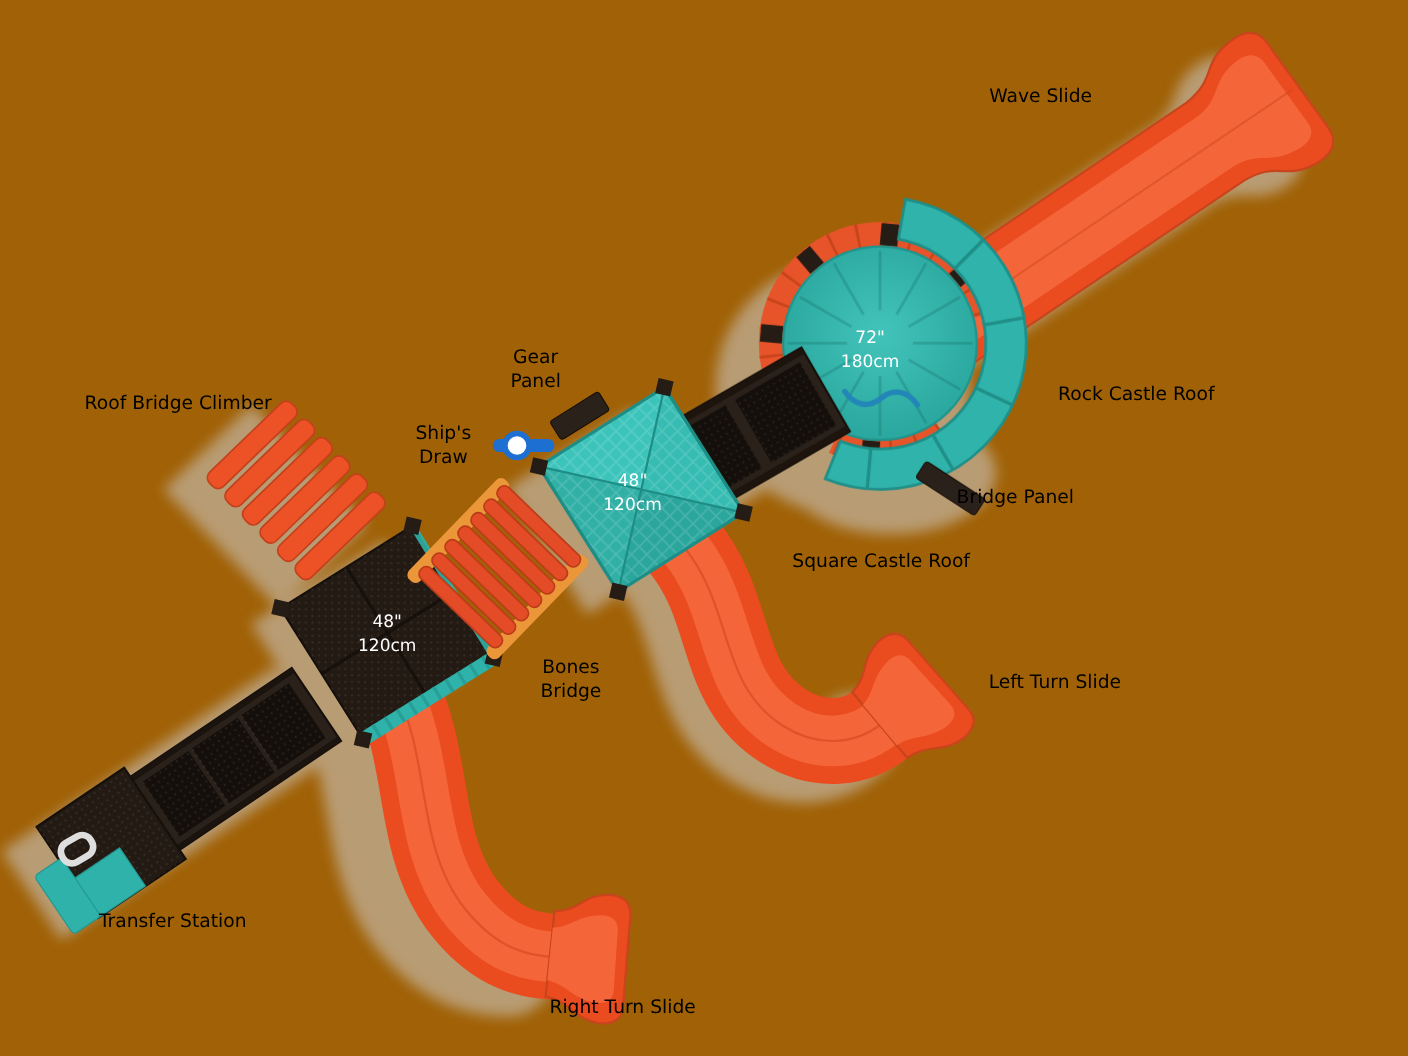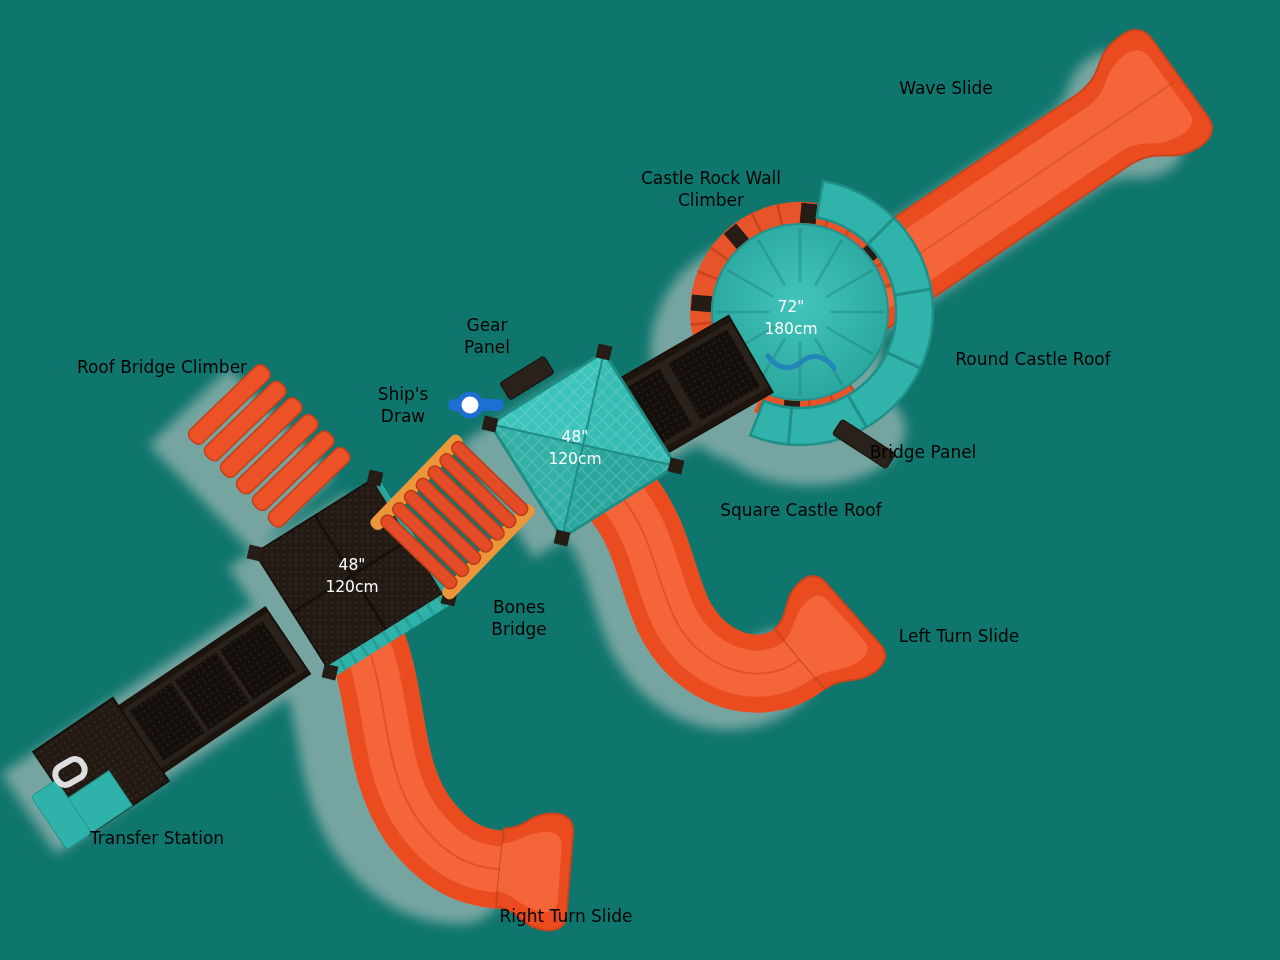--- a/index.html
+++ b/index.html
@@ -1,16 +1,16 @@
 <!DOCTYPE html>
 <html><head>
 <meta charset="utf-8">
 <style>
   html,body{margin:0;padding:0;background:#ffffff;}
-  .stage{position:relative;width:1280px;height:960px;background:#0f766e;overflow:hidden;
+  .stage{position:relative;width:1280px;height:960px;background:#a16207;overflow:hidden;
          font-family:"DejaVu Sans","Liberation Sans",sans-serif;}
   .stage svg{position:absolute;left:0;top:0;}
   .lbl{position:absolute;transform:translate(-50%,-50%);color:#000;font-size:17px;
        line-height:22px;text-align:center;white-space:nowrap;}
   .dim{position:absolute;transform:translate(-50%,-50%);color:#fff;font-size:15.5px;
        line-height:22px;text-align:center;white-space:nowrap;}
 </style>
 </head>
 <body>
 
@@ -255,40 +255,36 @@
   </g>
 
   <g>
     <rect x="448" y="399" width="56" height="12" rx="6" fill="#1e6fd2"></rect>
     <circle cx="470" cy="405" r="11" fill="#ffffff" stroke="#1e6fd2" stroke-width="5"></circle>
   </g>
 </svg>
 
 <div class="lbl" style="left:946px;top:88px">Wave Slide</div>
 
-<div class="lbl" style="left:711px;top:189px">
-  <div>Castle Rock Wall</div>
-  <div>Climber</div>
-</div>
 
 <div class="lbl" style="left:487px;top:336px">
   <div>Gear</div>
   <div>Panel</div>
 </div>
 
 <div class="lbl" style="left:403px;top:405px">
   <div>Ship's</div>
   <div>Draw</div>
 </div>
 
 <div class="lbl" style="left:162px;top:367px">Roof Bridge Climber</div>
-<div class="lbl" style="left:1033px;top:359px">Round Castle Roof</div>
+<div class="lbl" style="left:1033px;top:359px">Rock Castle Roof</div>
 <div class="lbl" style="left:923px;top:452px">Bridge Panel</div>
 <div class="lbl" style="left:801px;top:510px">Square Castle Roof</div>
-<div class="lbl" style="left:959px;top:636px">Left Turn Slide</div>
+<div class="lbl" style="left:959px;top:620px">Left Turn Slide</div>
 
 <div class="lbl" style="left:519px;top:618px">
   <div>Bones</div>
   <div>Bridge</div>
 </div>
 
 <div class="lbl" style="left:157px;top:838px">Transfer Station</div>
 <div class="lbl" style="left:566px;top:916px">Right Turn Slide</div>
 
 <div class="dim" style="left:791px;top:318px">

